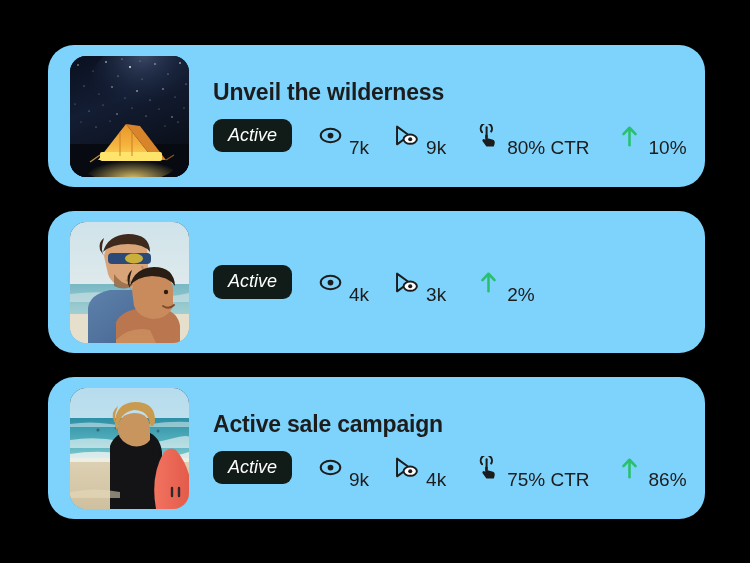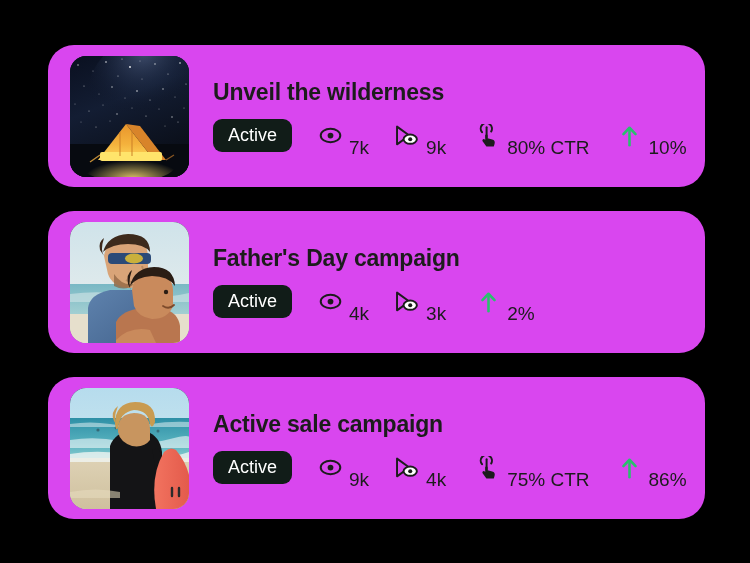--- a/index.html
+++ b/index.html
@@ -21,21 +21,21 @@
     padding: 45px 45px 0 48px;
     display: flex;
     flex-direction: column;
     gap: 24px;
   }
 
   .card {
     position: relative;
     width: 657px;
     height: 142px;
-    background: #d946ef;
+    background: #7dd3fc;
     border-radius: 26px;
     display: flex;
     align-items: center;
     padding: 0 22px;
     flex: 0 0 auto;
   }
 
   .thumb {
     width: 119px;
     height: 121px;
@@ -73,20 +73,21 @@
 
   .status-badge {
     background: #111c18;
     color: #ffffff;
     font-size: 18px;
     border-radius: 9px;
     padding: 6px 15px 7px 15px;
     line-height: 1.15;
     white-space: nowrap;
     margin-right: 26px;
+    font-style: italic;
   }
 
   .metric {
     display: flex;
     align-items: center;
     gap: 7px;
     color: #1c1c1c;
     font-size: 19px;
     white-space: nowrap;
   }
@@ -274,21 +275,20 @@
         <path d="M46 121 L46 100 Q 52 88 72 86 L92 86 Q 108 90 110 104 L110 121 Z" fill="#b9764f"></path>
         <path d="M62 68 Q 64 52 84 51 Q 102 51 103 68 L103 84 Q 98 97 82 97 Q 68 95 64 84 Z" fill="#c98a5c"></path>
         <path d="M60 64 Q 64 46 84 45 Q 104 45 105 64 Q 98 54 82 54 Q 66 55 60 64 Z" fill="#2a1d14"></path>
         <path d="M58 62 Q 56 52 62 48 Q 57 62 62 70 Z" fill="#2a1d14"></path>
         <circle cx="96" cy="70" r="2.2" fill="#2a1d14"></circle>
         <path d="M93 84 Q 99 88 104 83" stroke="#7d4a2b" stroke-width="1.8" fill="none" stroke-linecap="round"></path>
         <path d="M46 118 Q 60 104 80 108 L86 121 L46 121 Z" fill="#c98a5c"></path>
       </svg>
     </div>
     <div class="card-body">
-      <div class="card-title">Father's Day campaign</div>
       <div class="metrics-row">
         <span class="status-badge">Active</span>
 
         <span class="metric impressions">
           <span class="glyph">
             <svg width="23" height="23" viewBox="0 0 24 24" fill="none">
               <ellipse cx="12" cy="12" rx="10.2" ry="7" stroke="#1c1c1c" stroke-width="2.1"></ellipse>
               <circle cx="12" cy="12" r="3" fill="#1c1c1c"></circle>
             </svg>
           </span>

